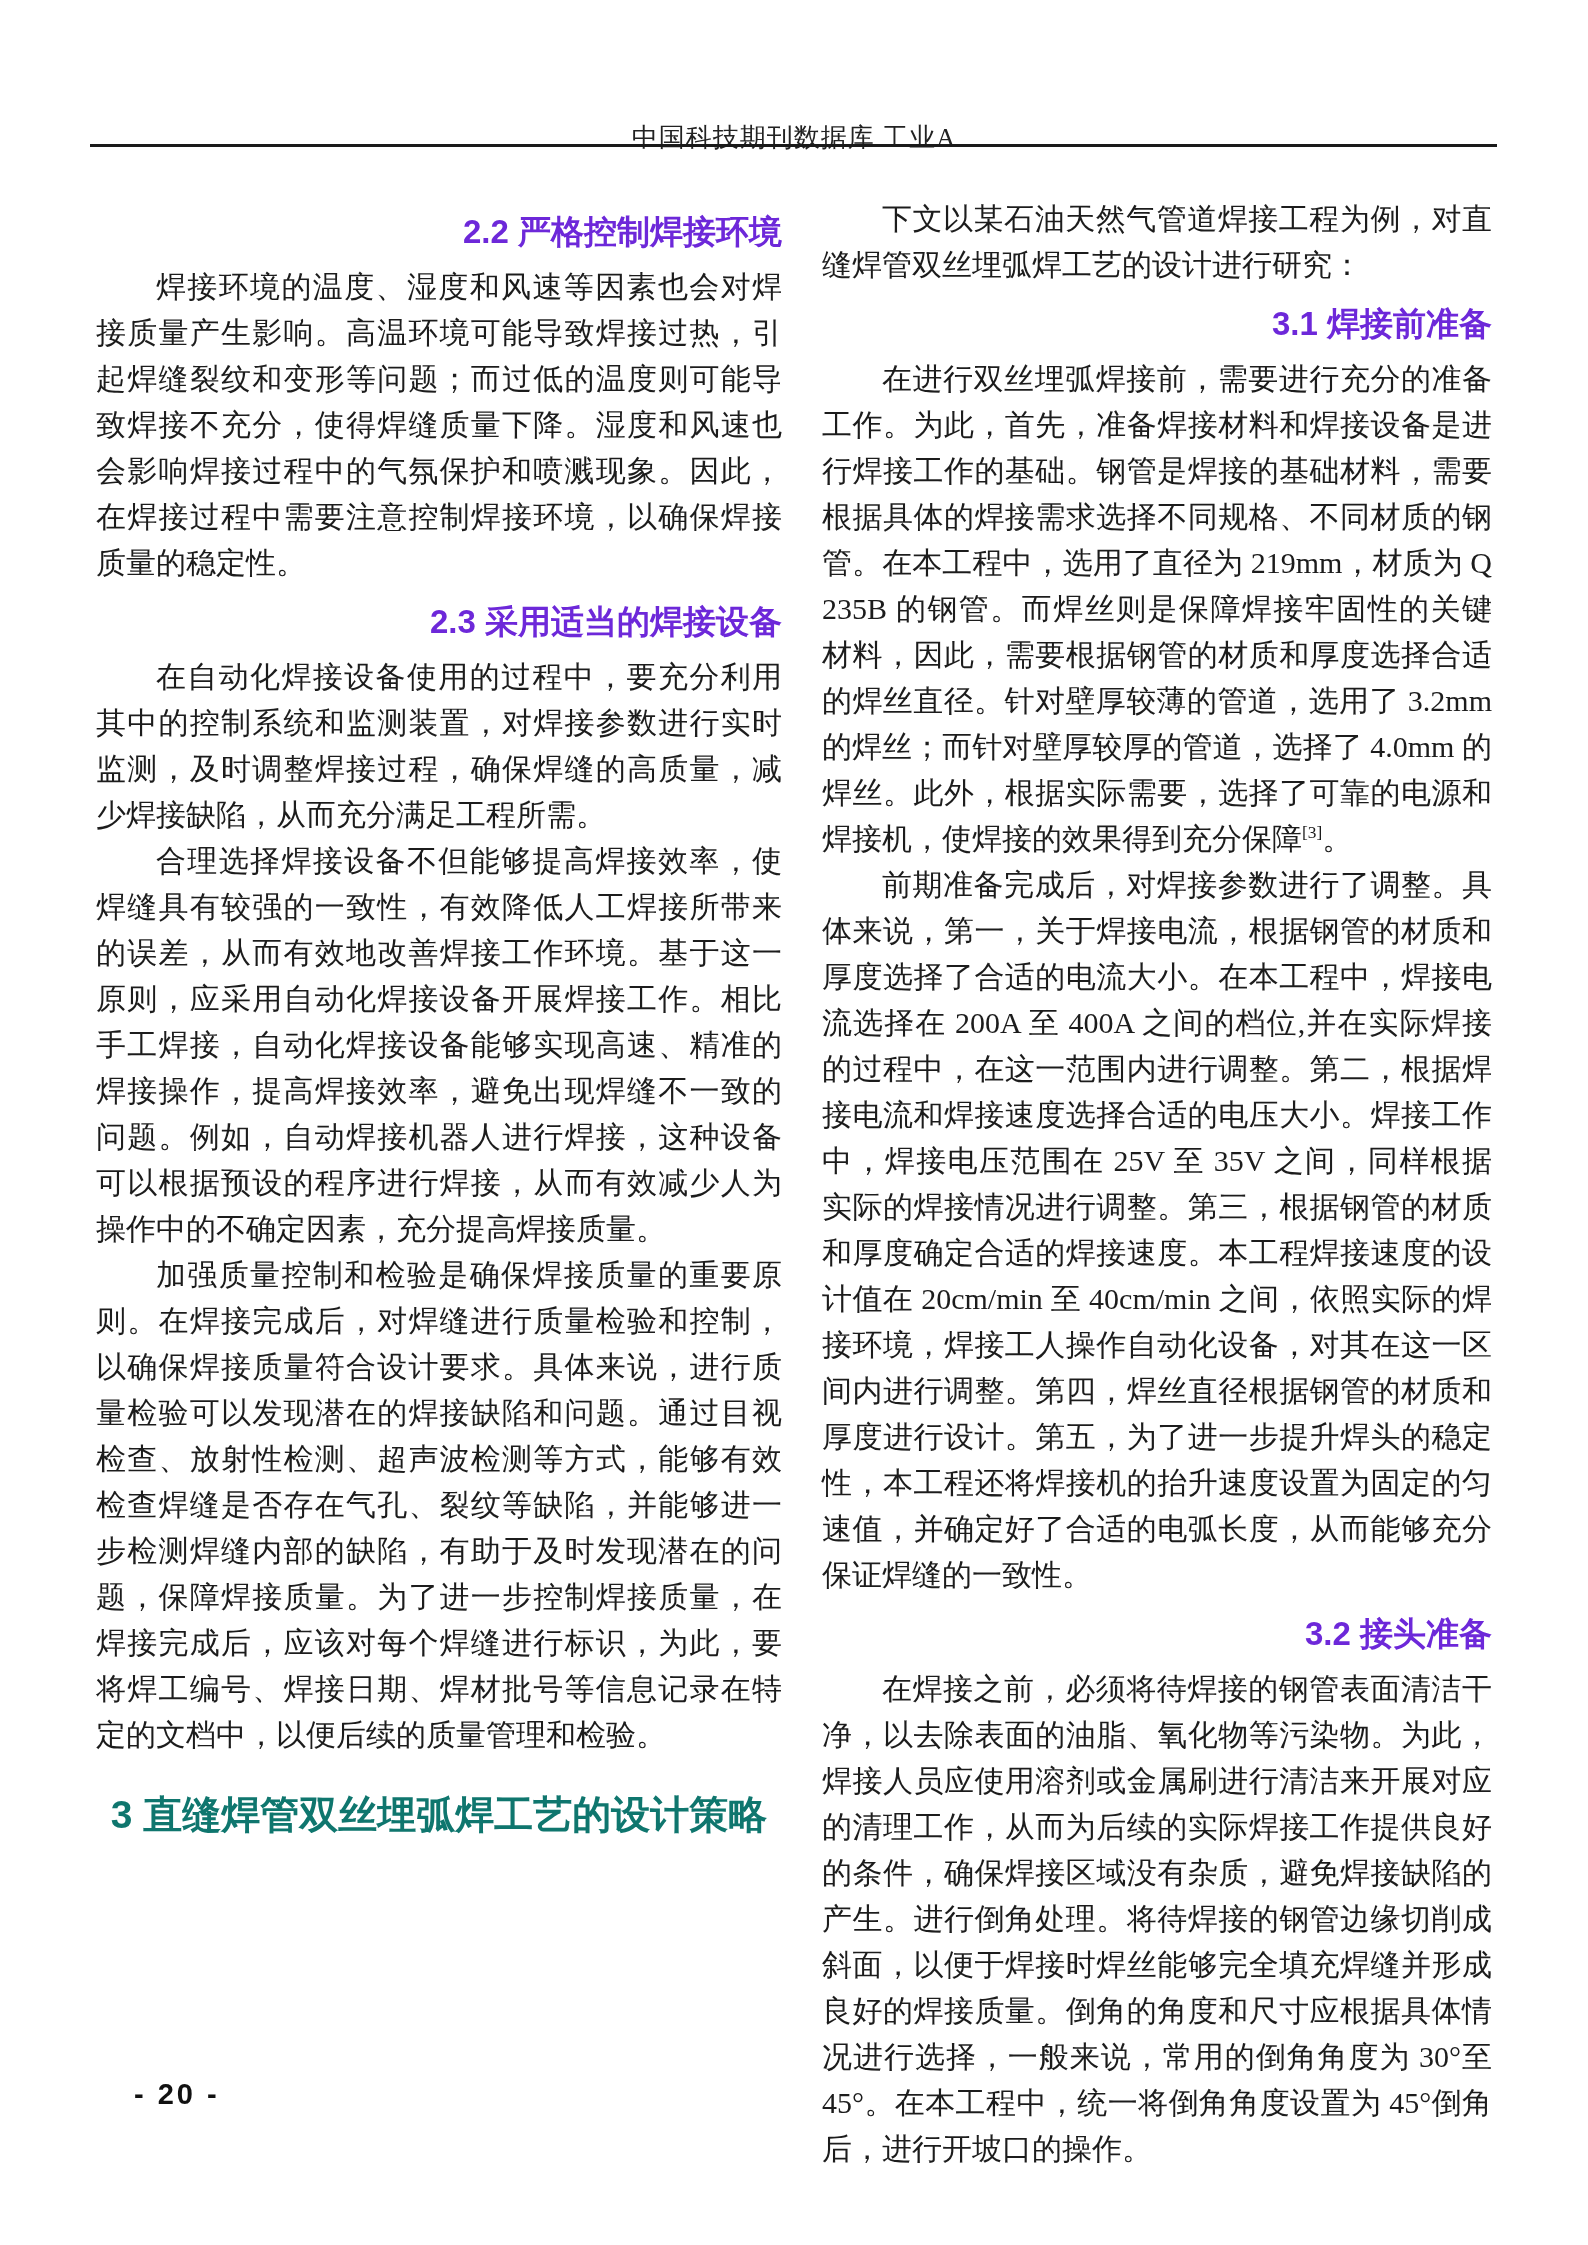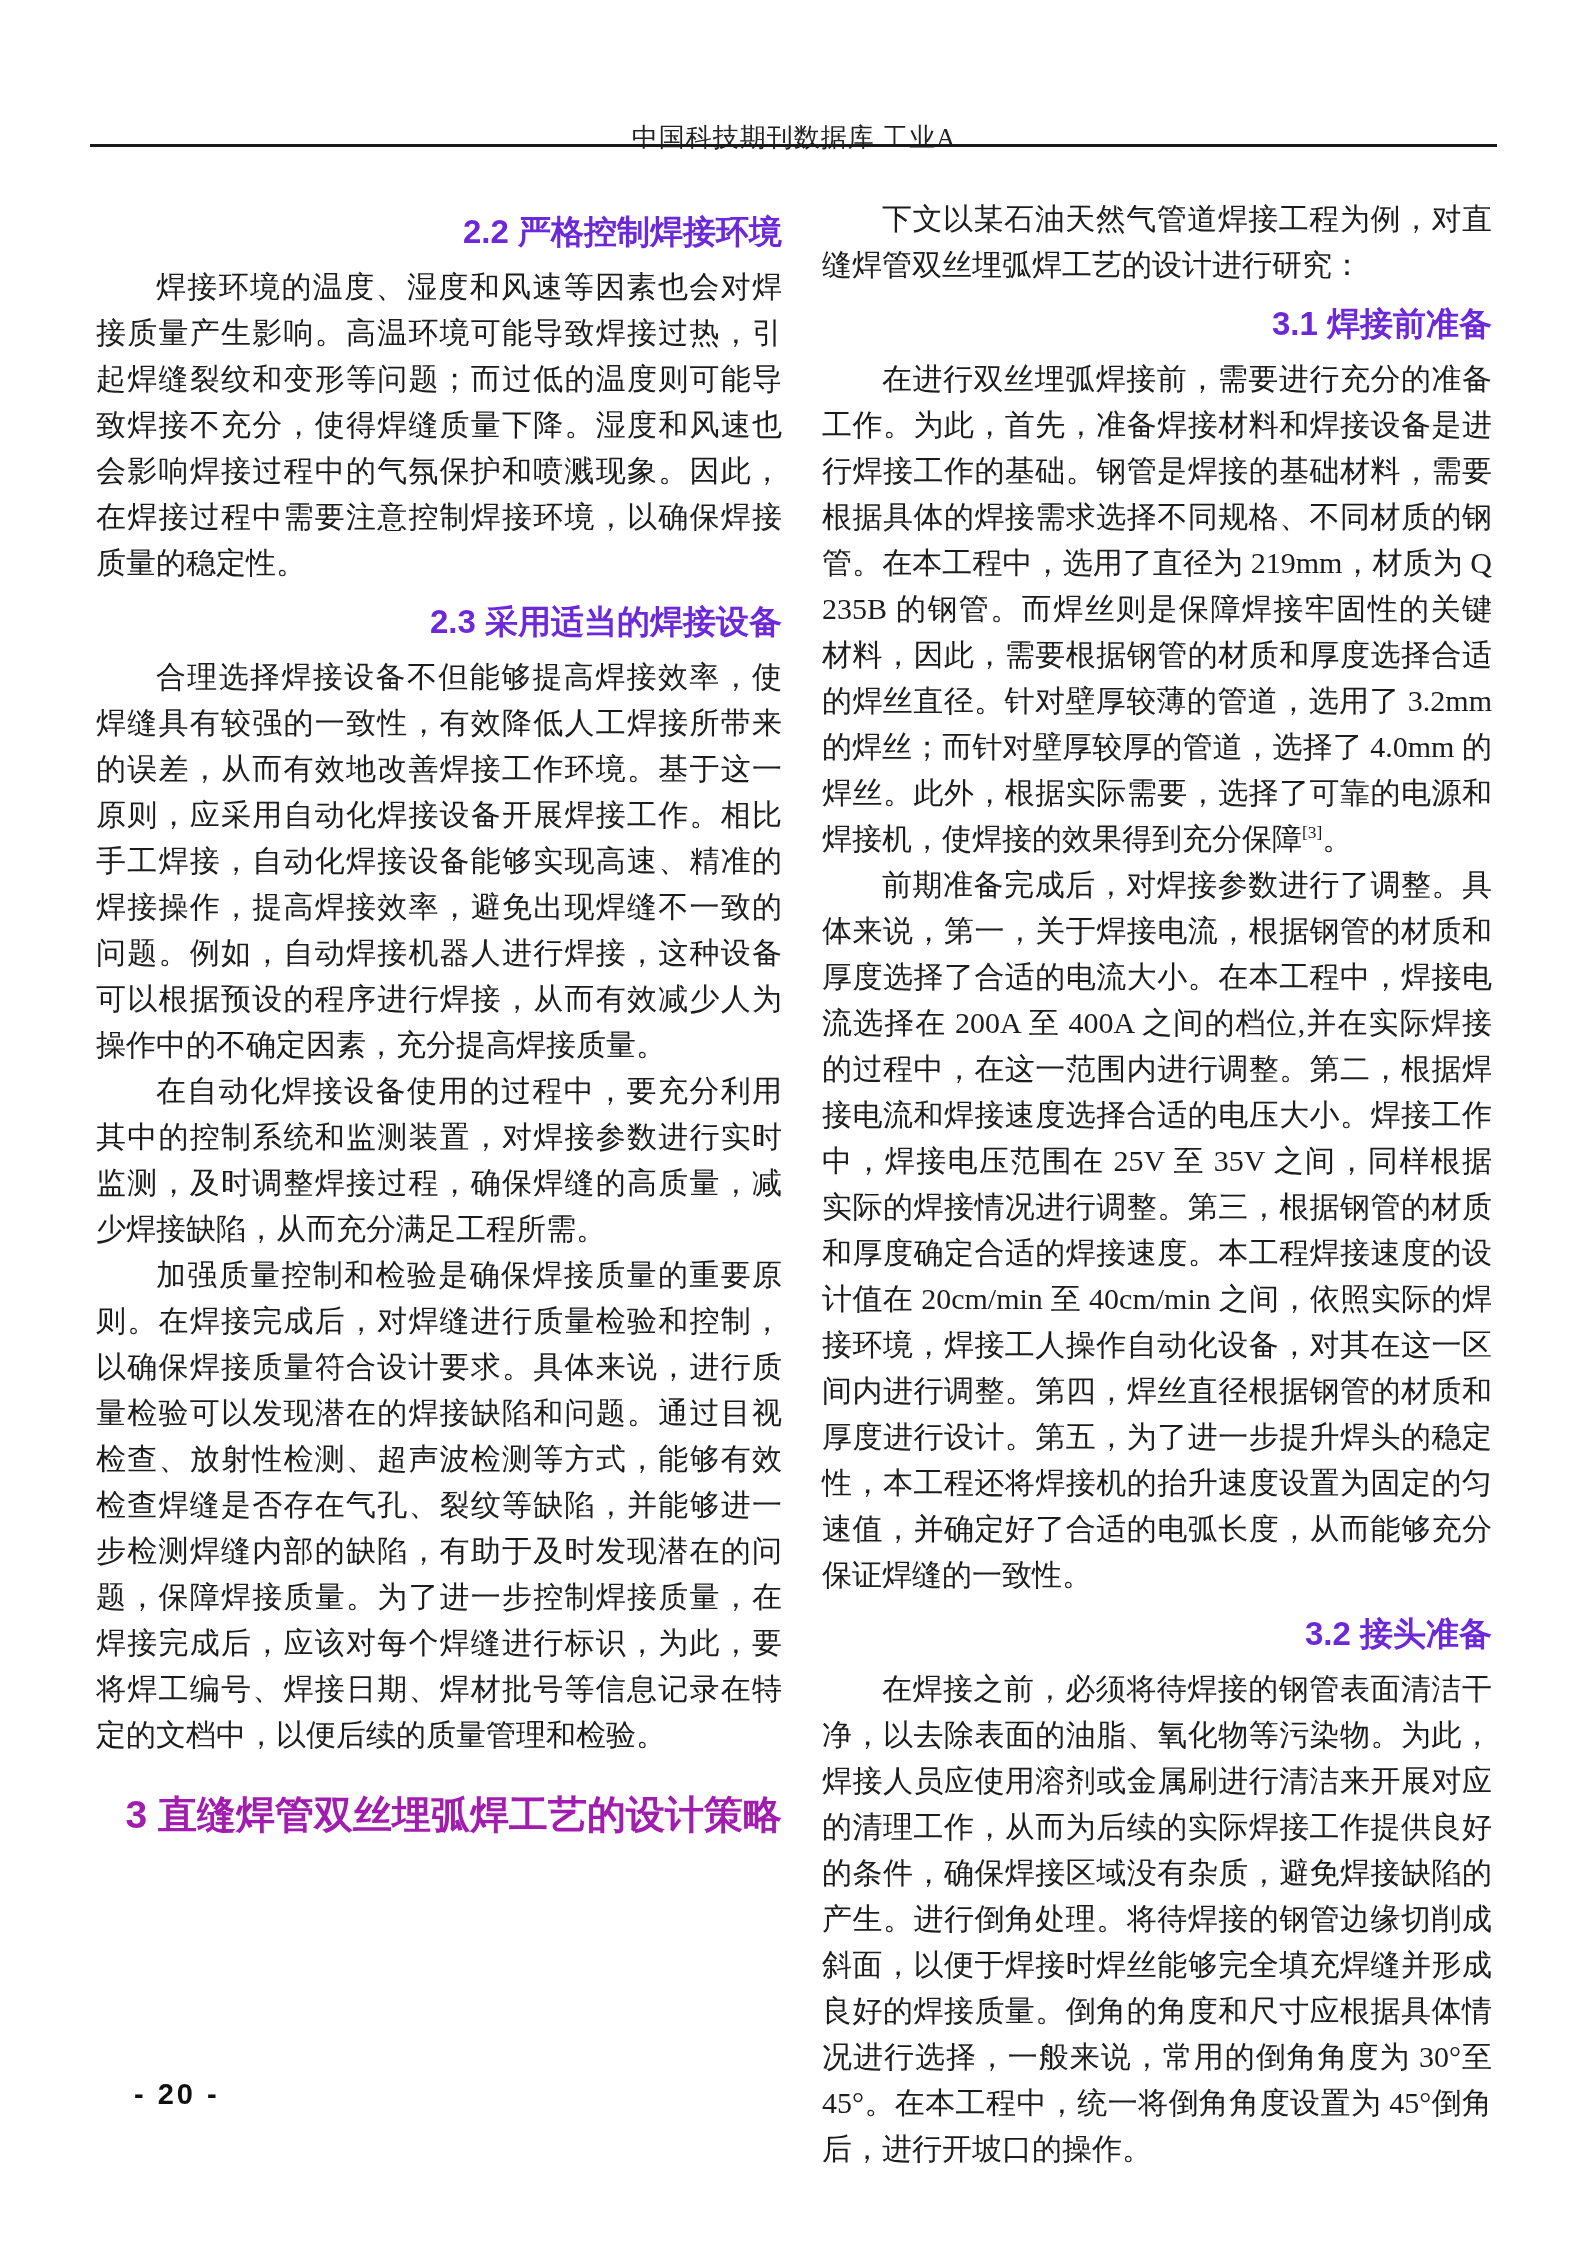--- a/index.html
+++ b/index.html
@@ -62,22 +62,22 @@
     margin: 14px 0 10px 0;
     text-align: right;
     color: #6d28d9;
   }
   .heading-1 {
     font-family: "Liberation Sans", "DejaVu Sans", sans-serif;
     font-weight: bold;
     font-size: 39px;
     line-height: 50px;
     margin: 32px 0 12px 0;
-    text-align: right;
-    color: #a21caf;
+    text-align: center;
+    color: #0f766e;
   }
   .page-number {
     position: absolute;
     left: 134px;
     top: 2078px;
     font-family: "Liberation Sans", "DejaVu Sans", sans-serif;
     font-weight: bold;
     font-size: 29px;
     letter-spacing: 3px;
     color: #111111;
@@ -87,22 +87,22 @@
 <body>
 
 <div class="page">
   <div class="journal-title">中国科技期刊数据库 工业A</div>
   <div class="header-rule"></div>
 
   <div class="col col-left">
       <div class="heading-2">2.2 严格控制焊接环境</div>
       <p class="para indent"><span>焊接环境的温度、湿度和风速等因素也会对焊接质量产生影响。高温环境可能导致焊接过热，引起焊缝裂纹和变形等问题；而过低的温度则可能导致焊接不充分，使得焊缝质量下降。湿度和风速也会影响焊接过程中的气氛保护和喷溅现象。因此，在焊接过程中需要注意控制焊接环境，以确保焊接质量的稳定性。</span></p>
       <div class="heading-2">2.3 采用适当的焊接设备</div>
+      <p class="para indent"><span>在自动化焊接设备使用的过程中，要充分利用其中的控制系统和监测装置，对焊接参数进行实时监测，及时调整焊接过程，确保焊缝的高质量，减少焊接缺陷，从而充分满足工程所需。</span></p>
       <p class="para indent"><span>合理选择焊接设备不但能够提高焊接效率，使焊缝具有较强的一致性，有效降低人工焊接所带来的误差，从而有效地改善焊接工作环境。基于这一原则，应采用自动化焊接设备开展焊接工作。相比手工焊接，自动化焊接设备能够实现高速、精准的焊接操作，提高焊接效率，避免出现焊缝不一致的问题。例如，自动焊接机器人进行焊接，这种设备可以根据预设的程序进行焊接，从而有效减少人为操作中的不确定因素，充分提高焊接质量。</span></p>
-      <p class="para indent"><span>在自动化焊接设备使用的过程中，要充分利用其中的控制系统和监测装置，对焊接参数进行实时监测，及时调整焊接过程，确保焊缝的高质量，减少焊接缺陷，从而充分满足工程所需。</span></p>
       <p class="para indent"><span>加强质量控制和检验是确保焊接质量的重要原则。在焊接完成后，对焊缝进行质量检验和控制，以确保焊接质量符合设计要求。具体来说，进行质量检验可以发现潜在的焊接缺陷和问题。通过目视检查、放射性检测、超声波检测等方式，能够有效检查焊缝是否存在气孔、裂纹等缺陷，并能够进一步检测焊缝内部的缺陷，有助于及时发现潜在的问题，保障焊接质量。为了进一步控制焊接质量，在焊接完成后，应该对每个焊缝进行标识，为此，要将焊工编号、焊接日期、焊材批号等信息记录在特定的文档中，以便后续的质量管理和检验。</span></p>
       <div class="heading-1">3 直缝焊管双丝埋弧焊工艺的设计策略</div>
     </div>
 
   <div class="col col-right">
       <p class="para indent"><span>下文以某石油天然气管道焊接工程为例，对直缝焊管双丝埋弧焊工艺的设计进行研究：</span></p>
       <div class="heading-2">3.1 焊接前准备</div>
       <p class="para indent"><span>在进行双丝埋弧焊接前，需要进行充分的准备工作。为此，首先，准备焊接材料和焊接设备是进行焊接工作的基础。钢管是焊接的基础材料，需要根据具体的焊接需求选择不同规格、不同材质的钢管。在本工程中，选用了直径为 219mm，材质为 Q235B 的钢管。而焊丝则是保障焊接牢固性的关键材料，因此，需要根据钢管的材质和厚度选择合适的焊丝直径。针对壁厚较薄的管道，选用了 3.2mm 的焊丝；而针对壁厚较厚的管道，选择了 4.0mm 的焊丝。此外，根据实际需要，选择了可靠的电源和焊接机，使焊接的效果得到充分保障</span><sup>[3]</sup><span>。</span></p>
       <p class="para indent"><span>前期准备完成后，对焊接参数进行了调整。具体来说，第一，关于焊接电流，根据钢管的材质和厚度选择了合适的电流大小。在本工程中，焊接电流选择在 200A 至 400A 之间的档位,并在实际焊接的过程中，在这一范围内进行调整。第二，根据焊接电流和焊接速度选择合适的电压大小。焊接工作中，焊接电压范围在 25V 至 35V 之间，同样根据实际的焊接情况进行调整。第三，根据钢管的材质和厚度确定合适的焊接速度。本工程焊接速度的设计值在 20cm/min 至 40cm/min 之间，依照实际的焊接环境，焊接工人操作自动化设备，对其在这一区间内进行调整。第四，焊丝直径根据钢管的材质和厚度进行设计。第五，为了进一步提升焊头的稳定性，本工程还将焊接机的抬升速度设置为固定的匀速值，并确定好了合适的电弧长度，从而能够充分保证焊缝的一致性。</span></p>
       <div class="heading-2">3.2 接头准备</div>

